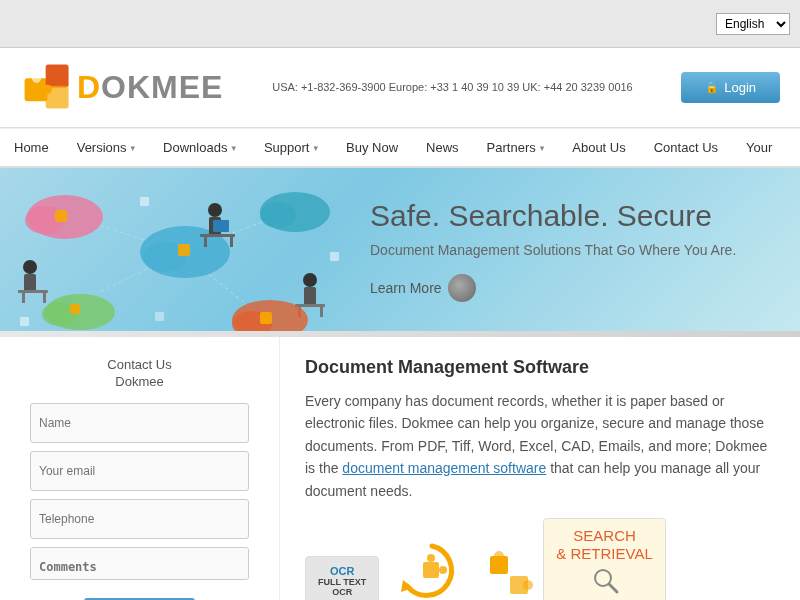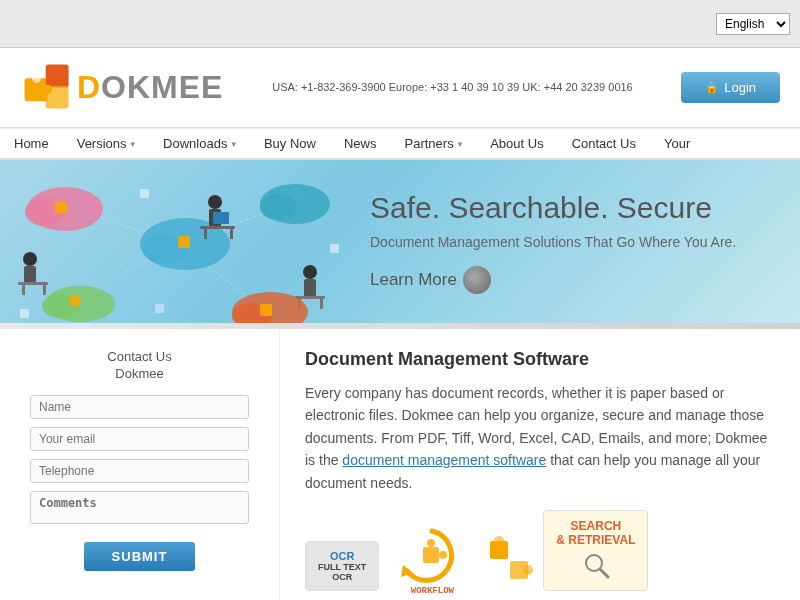--- a/index.html
+++ b/index.html
@@ -70,21 +70,21 @@
     #login-btn::before {
       content: '🔒';
       font-size: 11px;
     }
 
     
     #navbar {
       background: white;
       border-top: 1px solid #eee;
       border-bottom: 2px solid #ddd;
-      height: 32px;
+      height: 40px;
       display: flex;
       align-items: stretch;
     }
     .nav-item {
       display: flex;
       align-items: center;
       padding: 0 14px;
       font-size: 13px;
       color: #333;
       cursor: pointer;
@@ -126,21 +126,21 @@
     }
     #hero-sub {
       font-size: 14px;
       color: #666;
       margin-bottom: 16px;
     }
     #learn-more {
       display: inline-flex;
       align-items: center;
       gap: 6px;
-      font-size: 17px;
+      font-size: 14px;
       color: #555;
       cursor: pointer;
     }
     #learn-more-circle {
       width: 28px;
       height: 28px;
       border-radius: 50%;
       background: radial-gradient(circle at 40% 40%, #aaa, #666);
       display: inline-block;
     }
@@ -172,21 +172,21 @@
       margin-bottom: 2px;
     }
     #form-subtitle {
       text-align: center;
       font-size: 13px;
       color: #555;
       margin-bottom: 14px;
     }
     .form-field {
       width: 100%;
-      padding: 4px 8px;
+      padding: 12px 8px;
       border: 1px solid #ccc;
       border-radius: 3px;
       font-size: 12px;
       color: #701a75;
       margin-bottom: 8px;
       background: #fafafa;
     }
     #comments-field {
       height: 33px;
       resize: none;
@@ -288,20 +288,21 @@
     </div>
   </div>
   <div id="contact-info">USA: +1-832-369-3900   Europe: +33 1 40 39 10 39   UK: +44 20 3239 0016</div>
   <button id="login-btn">Login</button>
 </div>
 
 <nav id="navbar">
   <div class="nav-item">Home</div>
   <div class="nav-item has-arrow">Versions</div>
   <div class="nav-item has-arrow">Downloads</div>
+  <div class="nav-item has-arrow">Support</div>
   <div class="nav-item">Buy Now</div>
   <div class="nav-item">News</div>
   <div class="nav-item has-arrow">Partners</div>
   <div class="nav-item">About Us</div>
   <div class="nav-item">Contact Us</div>
   <div class="nav-item">Your</div>
 </nav>
 
 <div id="hero">
   <div id="hero-left">
@@ -416,21 +417,21 @@
       <div style="position:relative;width:50px;height:60px;display:flex;align-items:center;justify-content:center;">
         <svg viewBox="0 0 50 60" width="50" height="60">
           <rect x="5" y="10" width="18" height="18" rx="2" fill="#f7a800"></rect>
           <rect x="25" y="30" width="18" height="18" rx="2" fill="#f7a800" opacity="0.7"></rect>
           <circle cx="14" cy="10" r="5" fill="#f7a800" opacity="0.6"></circle>
           <circle cx="43" cy="39" r="5" fill="#f7a800" opacity="0.6"></circle>
         </svg>
       </div>
 
       <div class="feature-icon-box search">
-        <div style="font-size:12px;color:#e06030;font-weight:bold;line-height:1.2;">SEARCH<br>&amp; RETRIEVAL</div>
+        <div style="font-size:15px;color:#e06030;font-weight:normal;line-height:1.2;">SEARCH<br>&amp; RETRIEVAL</div>
         
         <svg viewBox="0 0 30 30" width="30" height="30" style="margin-top:2px;">
           <circle cx="13" cy="13" r="8" stroke="#888" stroke-width="2" fill="none"></circle>
           <line x1="19" y1="19" x2="27" y2="27" stroke="#888" stroke-width="3" stroke-linecap="round"></line>
         </svg>
       </div>
     </div>
   </div>
 
 </div>

